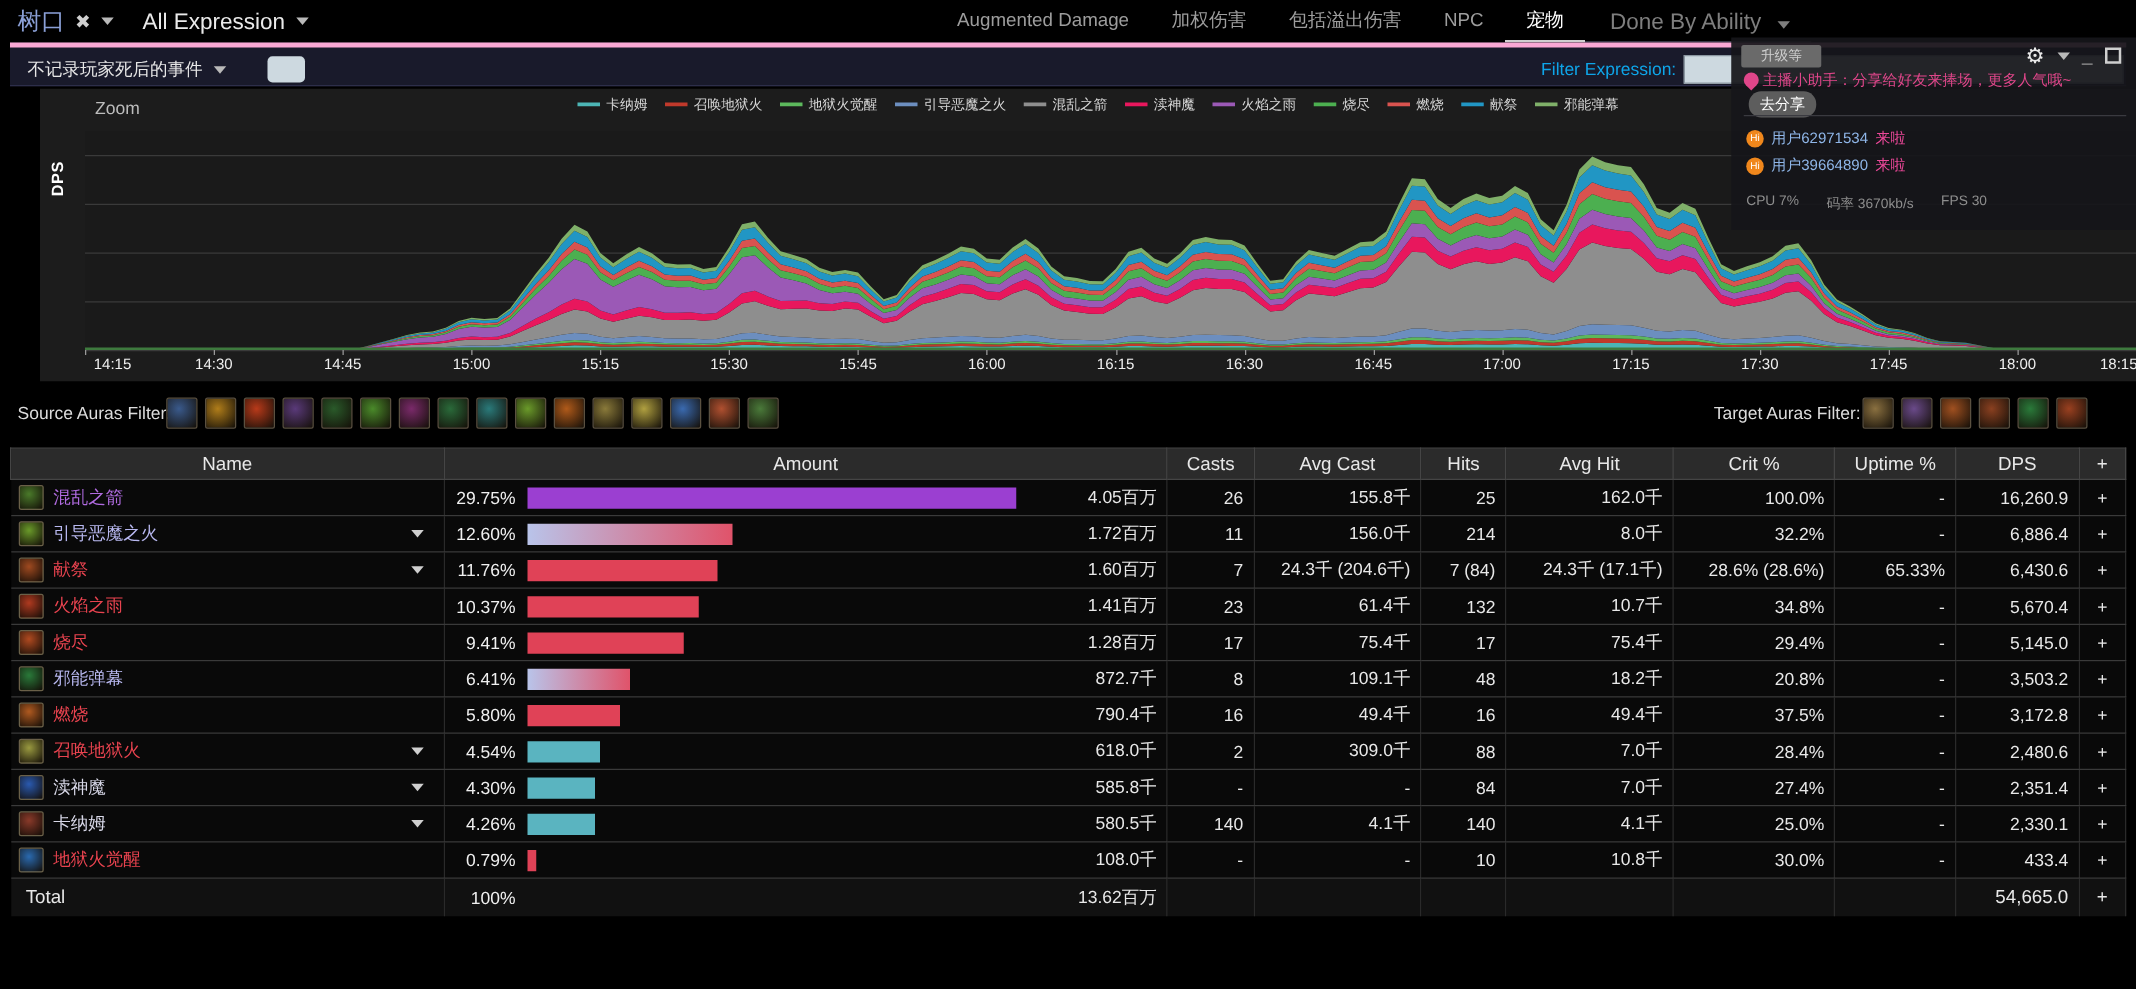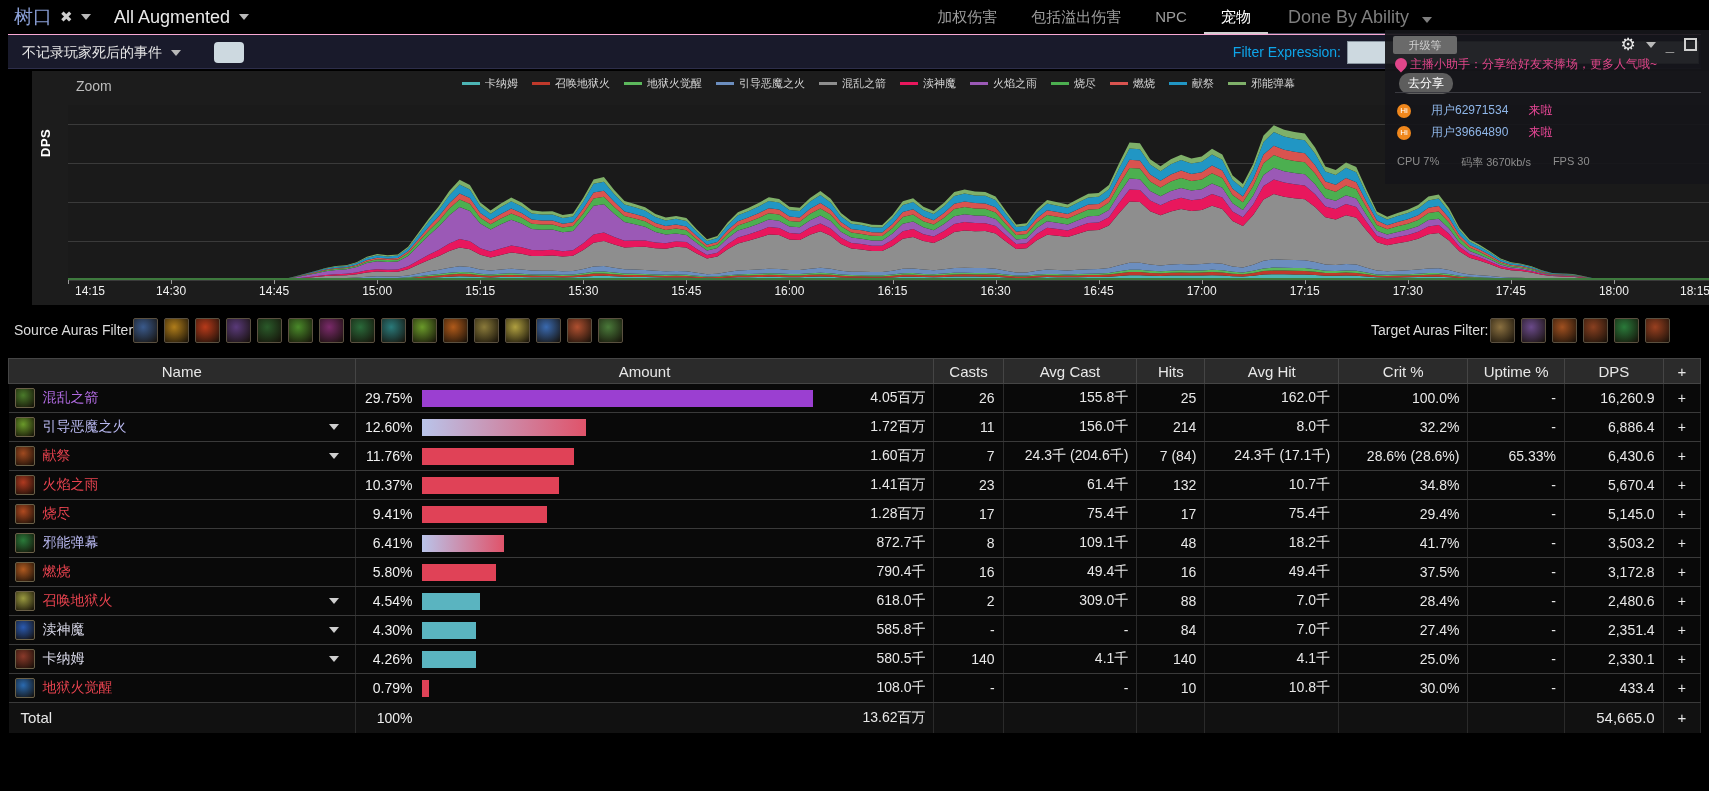--- a/index.html
+++ b/index.html
@@ -19,21 +19,21 @@
   .caret{ width:0;height:0;border-left:5px solid transparent;border-right:5px solid transparent;border-top:6px solid #b9b9b9; display:inline-block; }
   .tb-abil{ position:absolute; left:114px; top:0; height:34px; display:flex; align-items:center; gap:9px; color:#eaeaea; font-size:18px; }
   .tb-tabs{ position:absolute; right:20px; top:0; height:34px; display:flex; align-items:center; gap:0px; }
   .tb-tab{ color:#9d9d9d; font-size:15px; padding:0 17px; height:34px; line-height:34px; white-space:nowrap;}
   .tb-tab.active{ color:#fff; border-bottom:2px solid #cfcfcf; }
   .tb-tab.done{ color:#7e7e7e; font-size:18px; border-bottom:1px solid #4a4a5e; padding-left:20px;}
   .tb-tab.done .caret{ border-top-color:#7e7e7e; margin-left:8px; }
 
   
   .filterbar{ position:absolute; left:8px; top:34px; width:1693px; height:35px;
-              background:#191a2b; border-top:1px solid #f9a8d4; border-bottom:1px solid #2d2e4a; }
+              background:#191a2b; border-top:4px solid #f9a8d4; border-bottom:1px solid #2d2e4a; }
   .fb-left{ position:absolute; left:14px; top:0; height:35px; display:flex; align-items:center; gap:9px; color:#e7e7e7; font-size:14px;}
   .fb-swatch{ position:absolute; left:206px; top:7px; width:30px; height:21px; background:#cdd9e0; border-radius:4px; }
   .fb-expr-label{ position:absolute; right:360px; top:9px; color:#0ea5e9; font-size:14px; }
   .fb-expr-input{ position:absolute; right:2px; top:6px; width:352px; height:23px; background:#cdd9e0; border:1px solid #8a96a0; }
 
   
   .chartwrap{ position:absolute; left:8px; top:71px; width:1693px; height:234px; background:#1c1c1c;margin-left:24px; }
   .zoom-lbl{ position:absolute; left:44px; top:7px; color:#bcbcbc; font-size:14px;}
   .legend{ position:absolute; left:0; top:0; width:1693px; height:24px; display:flex; justify-content:center; align-items:center; gap:14px; }
   .lg-item{ display:flex; align-items:center; gap:5px; }
@@ -89,44 +89,45 @@
   .ov-gear{ color:#e9e9e9; font-size:17px; }
   .ov-min{ color:#9a9a9a; font-size:15px; }
   .ov-sq{ width:13px;height:13px;border:2px solid #cfcfcf; }
   .ov-msg{ position:absolute; left:10px; top:26px; width:306px; font-size:12px; line-height:17px; }
   .ov-dot{ display:inline-block; width:12px;height:12px;border-radius:50% 50% 50% 0;
            background:#e0468a; transform:rotate(-45deg); vertical-align:-2px; margin-right:3px;}
   .ov-msg-t{ color:#e0468a; }
   .ov-share{ display:inline-block; background:#5d5d5d; color:#fff; font-size:12px;
              padding:2px 9px; border-radius:10px; margin-left:4px; }
   .ov-div{ position:absolute; left:10px; top:62px; width:306px; height:1px; background:#3a3a40; }
-  .ov-user{ position:absolute; left:12px; font-size:12px; display:flex; align-items:center; gap:20px;}
+  .ov-user{ position:absolute; left:12px; font-size:12px; display:flex; align-items:center; gap:6px;}
   .ov-hi{ width:14px;height:14px;border-radius:50%; background:#f0871c; color:#fff; font-size:8px;
           text-align:center; line-height:14px; }
   .ov-uname{ color:#8fb6e8; }
   .ov-come{ color:#ec4899; }
   .ov-stats{ position:absolute; left:12px; top:125px; width:300px; color:#8d8d8d; font-size:11px;
              display:flex; gap:22px; }
 </style>
 </head>
 <body>
 
 <div id="app">
 
   <div class="topbar">
     <div class="tb-left">
       <span class="tb-title">树口</span>
       <span class="tb-x">✖</span>
       <span class="caret"></span>
     </div>
     <div class="tb-abil">
-      <span>All Augmented</span>
+      <span>All Expression</span>
       <span class="caret"></span>
     </div>
     <div class="tb-tabs">
+      <div class="tb-tab">Augmented Damage</div>
       <div class="tb-tab">加权伤害</div>
       <div class="tb-tab">包括溢出伤害</div>
       <div class="tb-tab">NPC</div>
       <div class="tb-tab active">宠物</div>
       <div class="tb-tab done">
         <span>Done By Ability</span>
         <span class="caret"></span>
       </div>
     </div>
   </div>
@@ -445,21 +446,21 @@
               <span class="barslot">
                 <span class="bar" style="display:block;width:20.16%;background:linear-gradient(90deg,#b9c4ea 0%,#e0536a 100%)"></span>
               </span>
               <span class="amt">872.7千</span>
             </div>
           </td>
           <td class="c-num">8</td>
           <td class="c-num">109.1千</td>
           <td class="c-num">48</td>
           <td class="c-num">18.2千</td>
-          <td class="c-num">41.7%</td>
+          <td class="c-num">20.8%</td>
           <td class="c-num">-</td>
           <td class="c-num dps">3,503.2</td>
           <td class="plus">+</td>
         </tr>
         <tr>
           <td class="c-name">
             <div class="cellname">
               <span class="spicon" style="background:radial-gradient(circle at 40% 35%,#b05a20 0%,#120c06 100%)"></span>
               <span class="spname" style="color:#e8434f">燃烧</span>
             </div>

